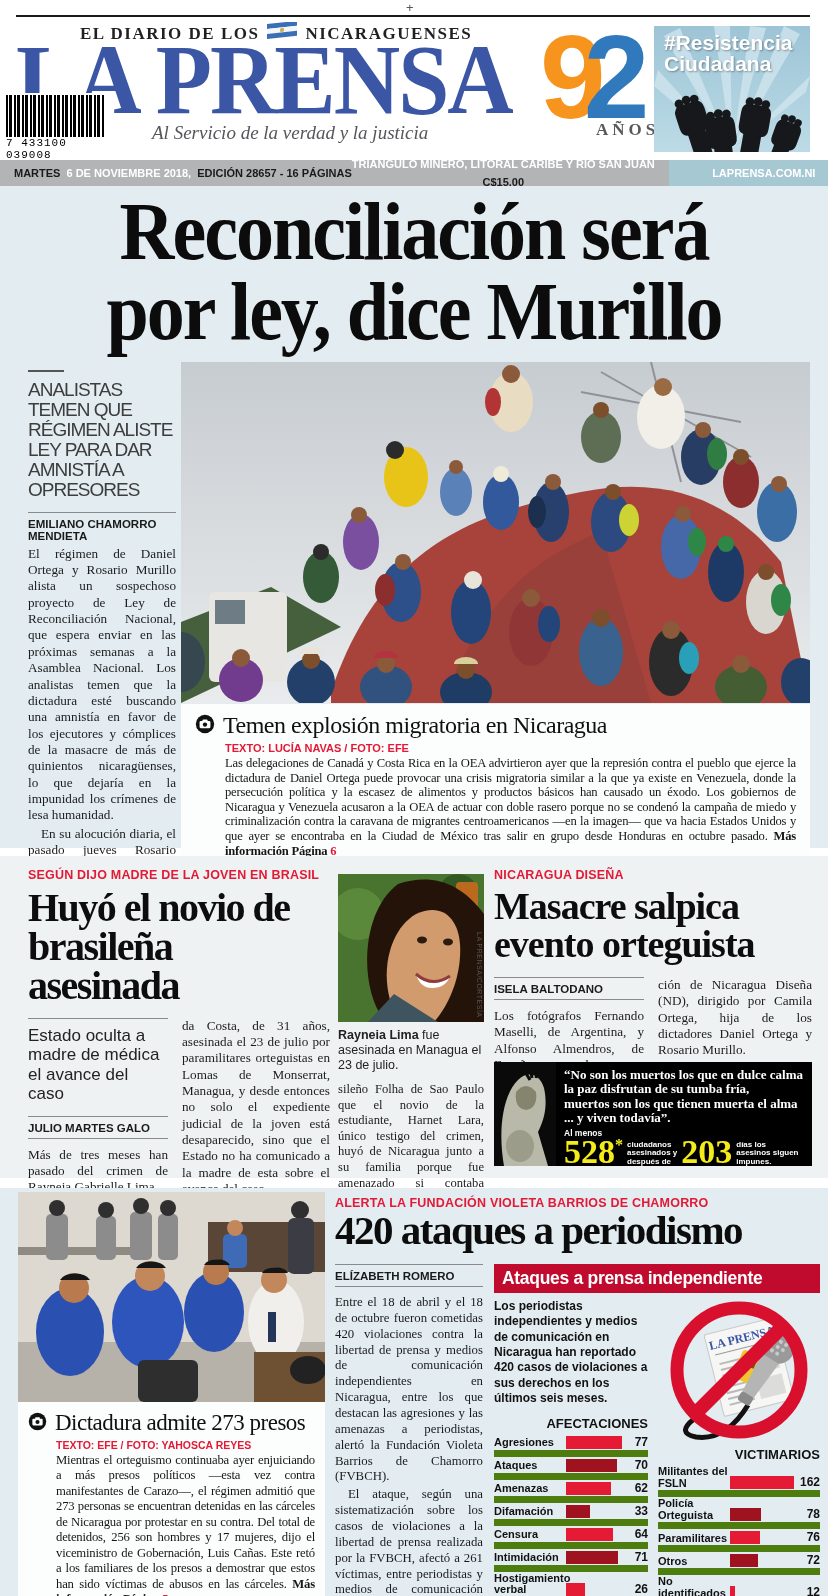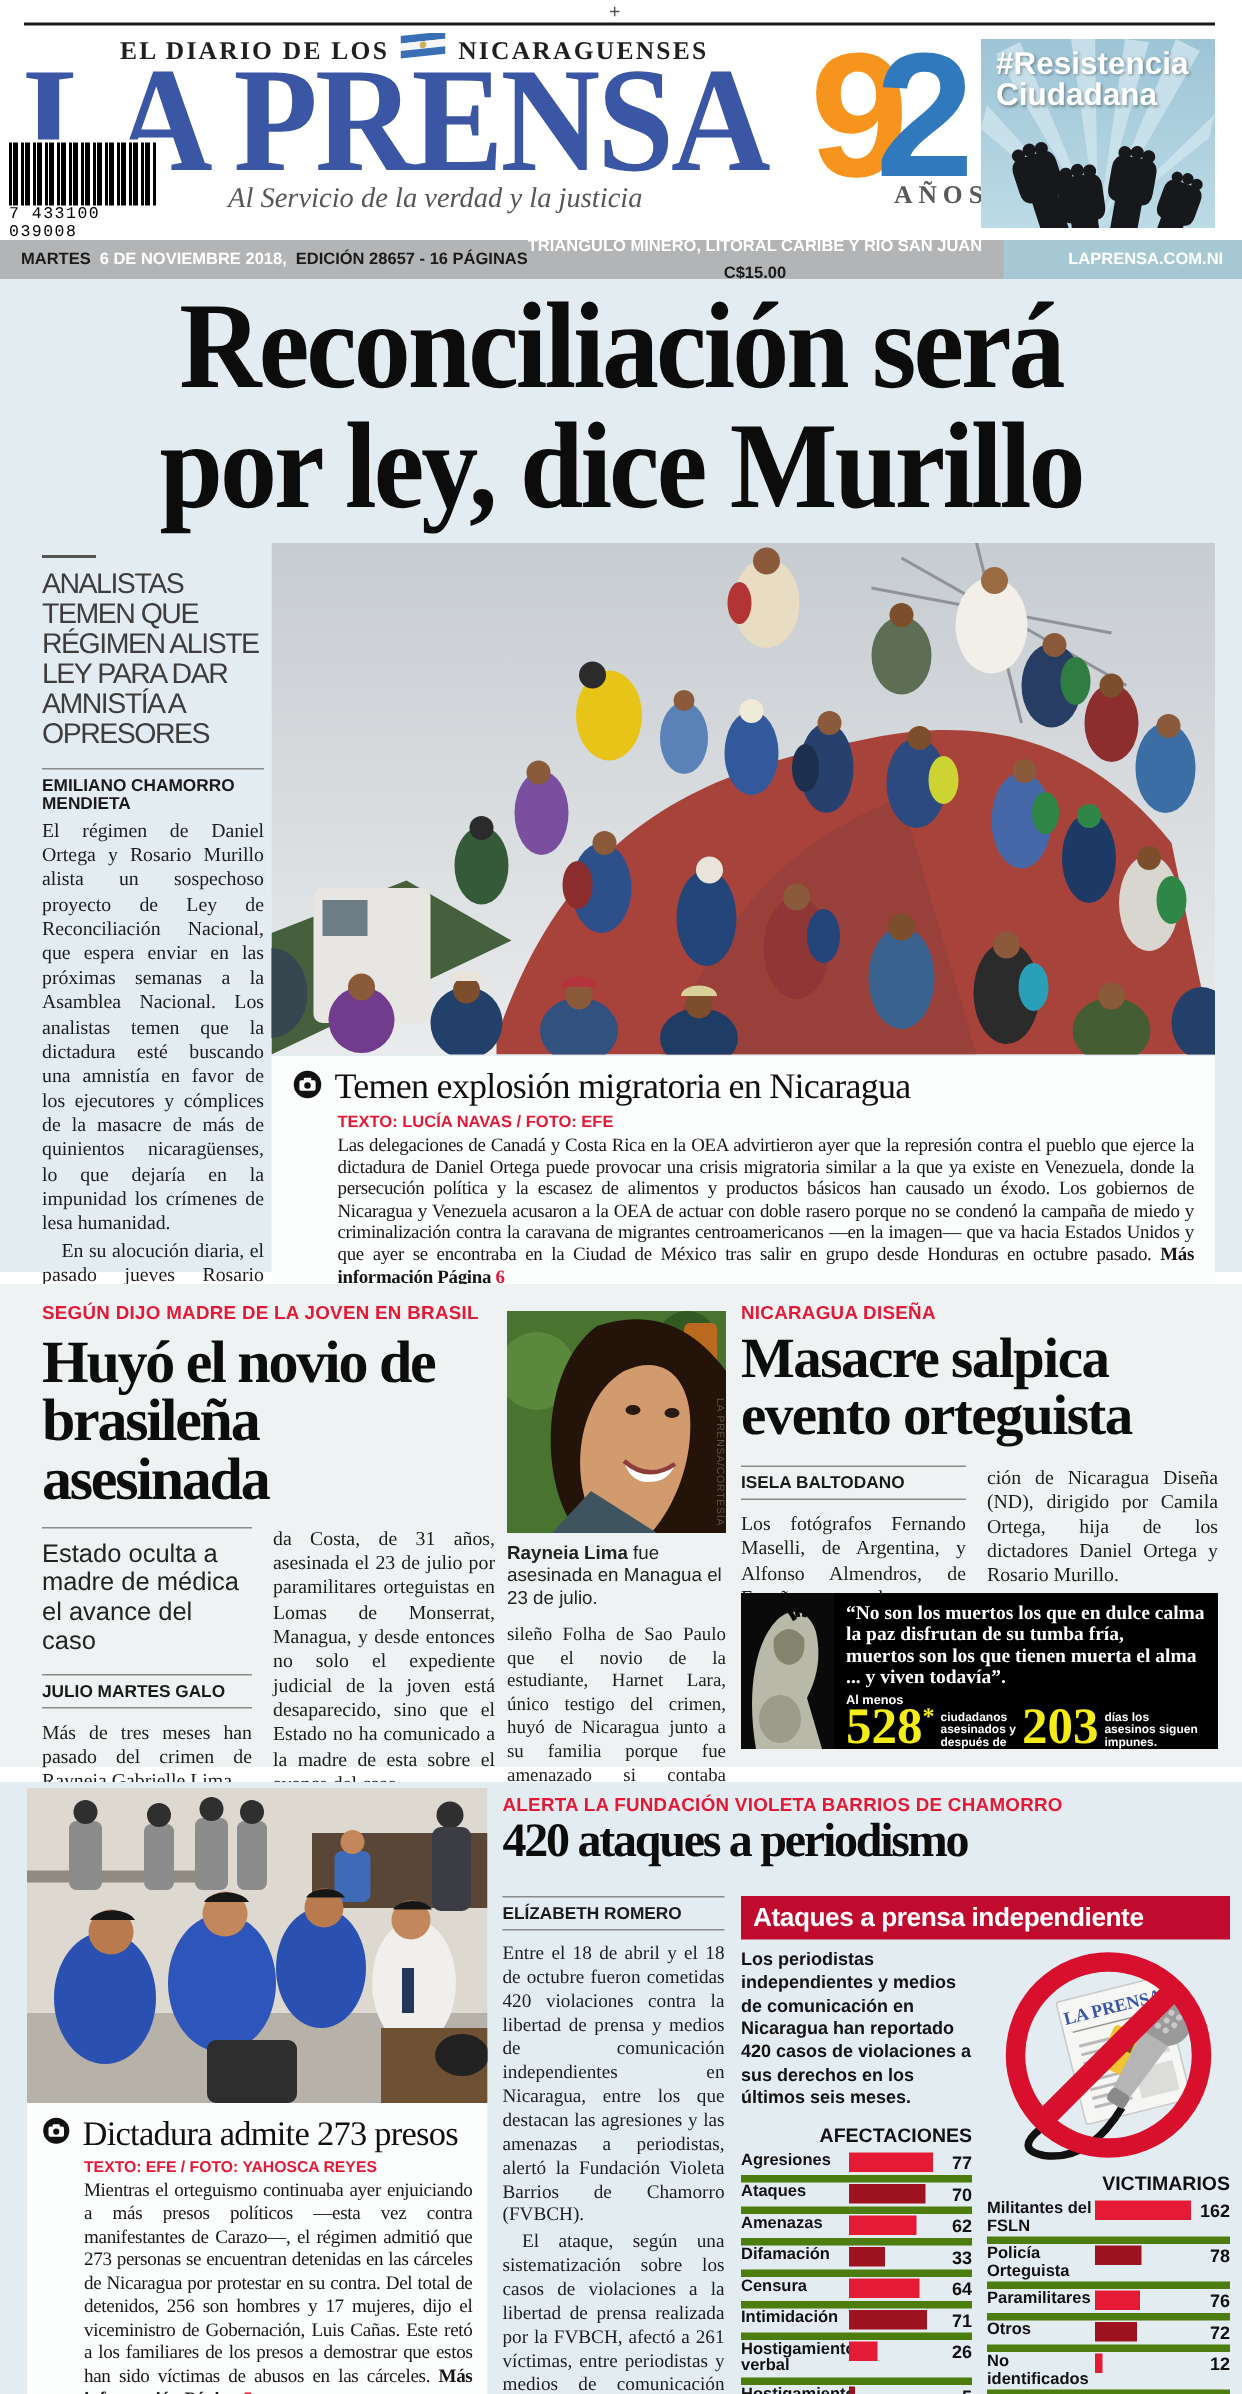--- a/index.html
+++ b/index.html
@@ -95,32 +95,32 @@
   
   #bottom{left:0;top:1188px;width:828px;height:408px;background:#e2ecf1;}
   #bot-photo{position:absolute;left:18px;top:4px;width:307px;height:210px;}
   #bot-caption{position:absolute;left:18px;top:214px;width:307px;background:#fcfdfd;
                padding:8px 10px;box-sizing:border-box;min-height:170px;}
   #bot-caption .cap-title{font-size:23px;}
   #bot-caption .credit{margin-left:28px;font-size:10.5px;}
   #bot-caption .cap-body{margin-left:28px;font-size:12.7px;line-height:1.22;}
   #bot-right-kicker{position:absolute;left:335px;top:8px;}
   #bot-headline{position:absolute;left:335px;top:22px;width:488px;font-family:"Liberation Serif",serif;
-        font-weight:bold;font-size:32px;letter-spacing:-1.5px;color:#0c0c0c;line-height:1;}
+        font-weight:bold;font-size:41px;letter-spacing:-1.5px;color:#0c0c0c;line-height:1;}
   #bot-article{position:absolute;left:335px;top:76px;width:148px;}
   
   #infog{position:absolute;left:494px;top:76px;width:326px;}
   #infog-header{background:#c10b2e;color:#fff;font-weight:bold;font-size:17.5px;
                 padding:4px 8px;letter-spacing:-.3px;}
   #infog-cols{display:flex;gap:10px;margin-top:6px;}
   #infog-left{width:154px;flex:0 0 auto;}
   #infog-right{flex:1;}
   #infog-intro{font-size:12px;line-height:1.28;color:#111;font-weight:bold;}
   .chart-head{font-size:13px;font-weight:bold;color:#111;margin:9px 0 3px;text-align:right;}
-  .brow{display:flex;align-items:flex-start;border-bottom:5px solid #4d7c0f;padding:1px 0;}
+  .brow{display:flex;align-items:flex-end;border-bottom:7px solid #4d7c0f;padding:1px 0;}
   .blabel{width:72px;flex:0 0 auto;font-size:11px;font-weight:bold;line-height:1.05;color:#111;}
   .btrack{flex:1;height:13px;position:relative;}
   .bbar{height:13px;}
   .bval{width:26px;flex:0 0 auto;text-align:right;font-size:12px;font-weight:bold;color:#111;}
 </style>
 </head>
 <body>
 
 <div id="page">
 

